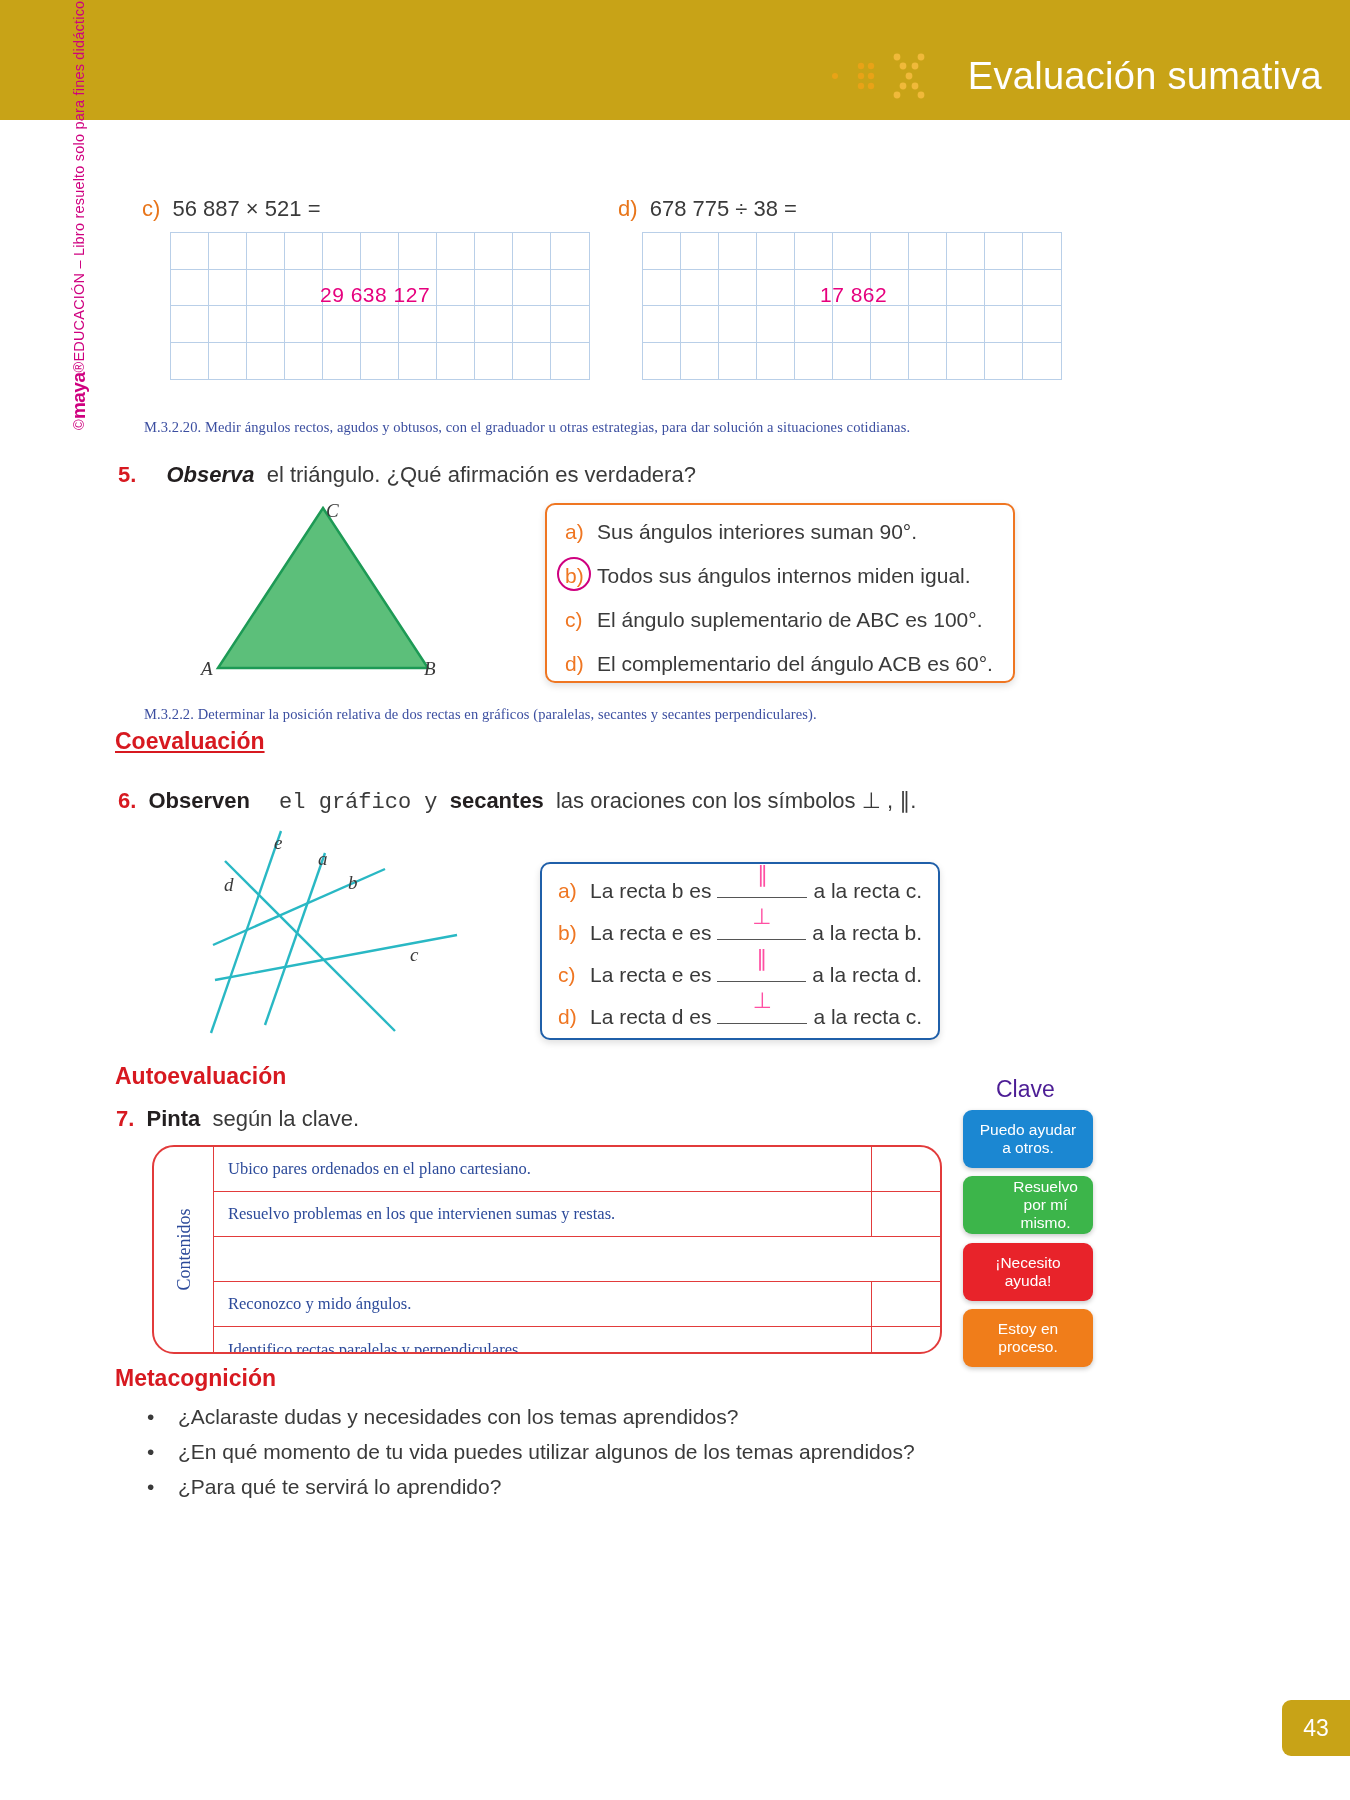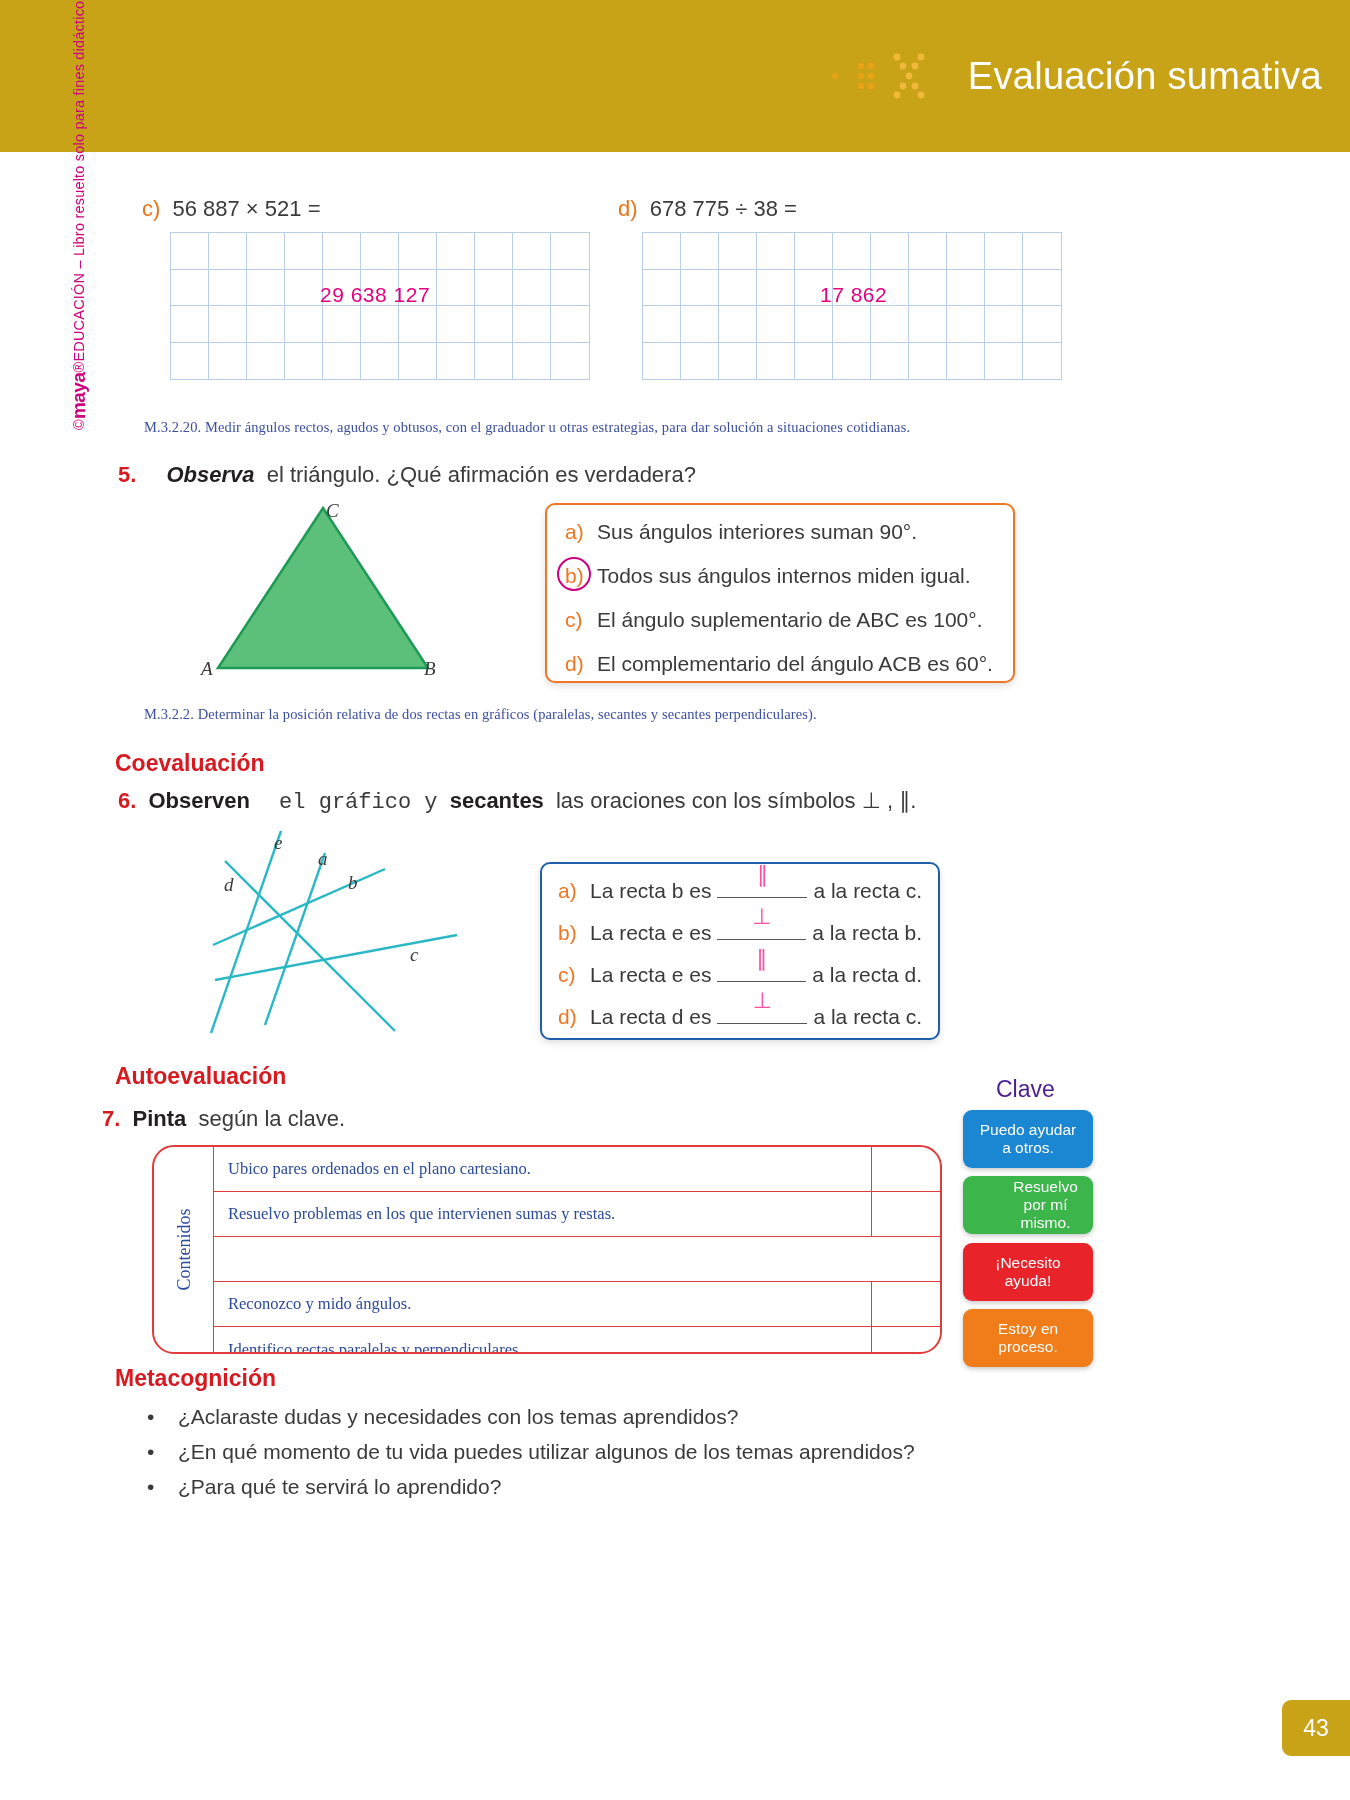--- a/index.html
+++ b/index.html
@@ -5,21 +5,21 @@
   * { box-sizing: border-box; }
   html, body { margin:0; padding:0; }
   body {
     width:1350px; height:1800px; position:relative;
     background:#ffffff;
     font-family:"Liberation Sans", sans-serif;
     overflow:hidden;
   }
   
   .header {
-    position:absolute; left:0; top:0; width:1350px; height:152px;
+    position:absolute; left:0; top:0; width:1350px; height:120px;
     background:#c8a317;
   }
   .header-inner {
     position:absolute; right:28px; top:0; height:152px;
     display:flex; align-items:center; justify-content:flex-end; gap:14px;
   }
   .header-title {
     color:#ffffff; font-size:38px; font-weight:400; letter-spacing:0.3px;
     white-space:nowrap;
   }
@@ -325,21 +325,21 @@
   </div>
   <div class="opt-row">
     <span class="opt-letter">d)</span>
     <span>El complementario del ángulo ACB es 60°.</span>
   </div>
 </div>
 <div class="circle-mark" style="left:557px; top:557px; width:34px; height:34px;"></div>
 
 <div class="std-note" style="position:absolute; left:144px; top:706px;">M.3.2.2. Determinar la posición relativa de dos rectas en gráficos (paralelas, secantes y secantes perpendiculares).</div>
 
-<div class="section-head" style="position:absolute; left:115px; top:750px;">Coevaluación</div>
+<div class="section-head" style="position:absolute; left:115px; top:728px;text-decoration:underline;">Coevaluación</div>
 
 <div class="q-text" style="left:118px; top:788px;">
   <span class="qnum">6.</span>
   <span class="bold" style="margin-left: 6px;">Observen</span>
   <span style="margin-left: 23px; font-family: Liberation Mono, monospace;">el gráfico y</span>
   <span class="bold" style="margin-left: 6px;">secantes</span>
   <span style="margin-left: 6px;">las oraciones con los símbolos ⊥ , ∥.</span>
 </div>
 
 <svg style="position:absolute; left:195px; top:825px;" width="270" height="220">
@@ -387,21 +387,21 @@
     <span>La recta d es</span>
     <span class="blank">
       <span>⊥</span>
     </span>
     <span>a la recta c.</span>
   </div>
 </div>
 
 <div class="section-head" style="position:absolute; left:115px; top:1063px;">Autoevaluación</div>
 
-<div class="q-text" style="left:102px; top:1106px;text-align:center;">
+<div class="q-text" style="left:116px; top:1106px;text-align:center;">
   <span class="qnum">7.</span>
   <span class="bold" style="margin-left: 6px;">Pinta</span>
   <span style="margin-left: 6px;">según la clave.</span>
 </div>
 
 <div class="auto-table" style="left:152px; top:1145px; width:790px; height:209px;">
   <div class="contenidos-col">
     <span>Contenidos</span>
   </div>
   <div class="auto-body">

